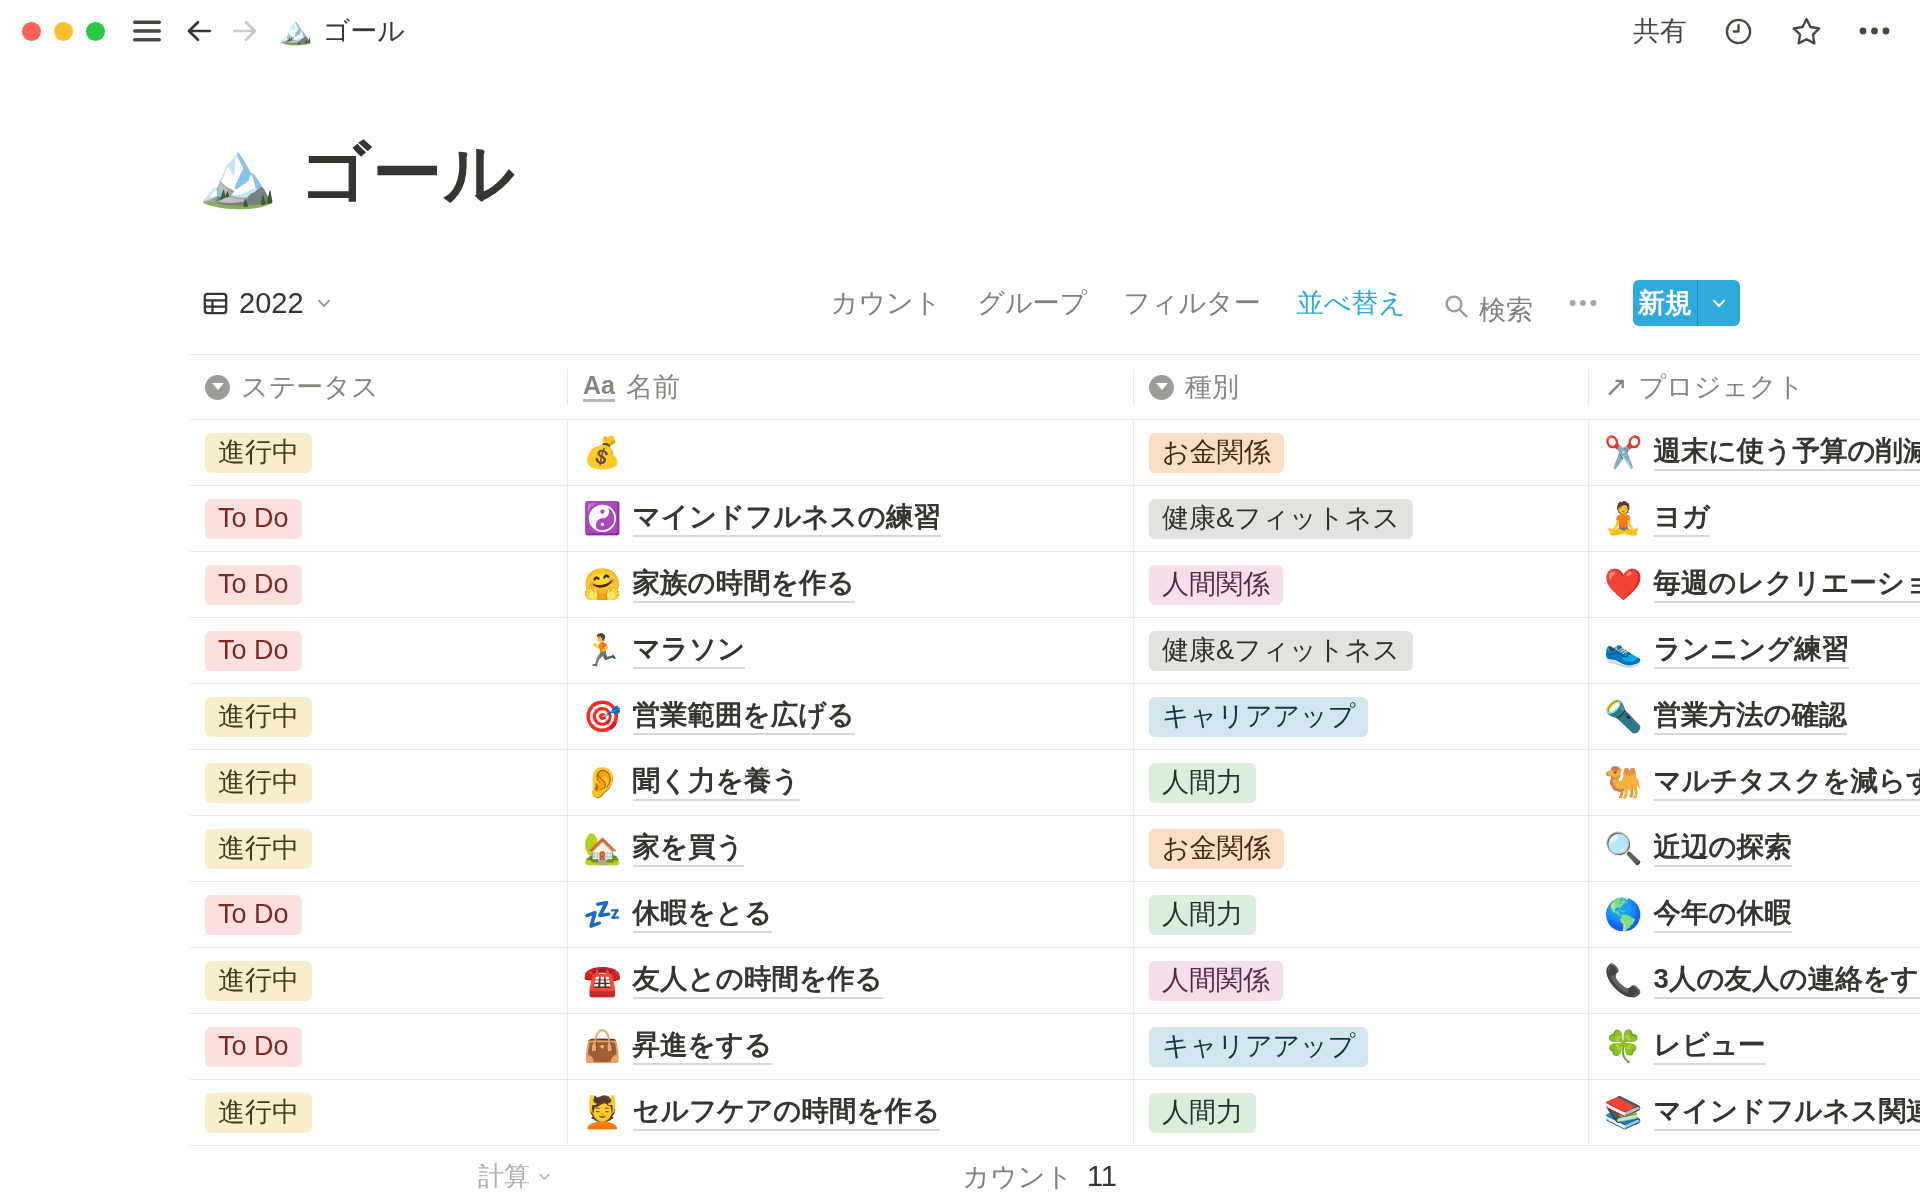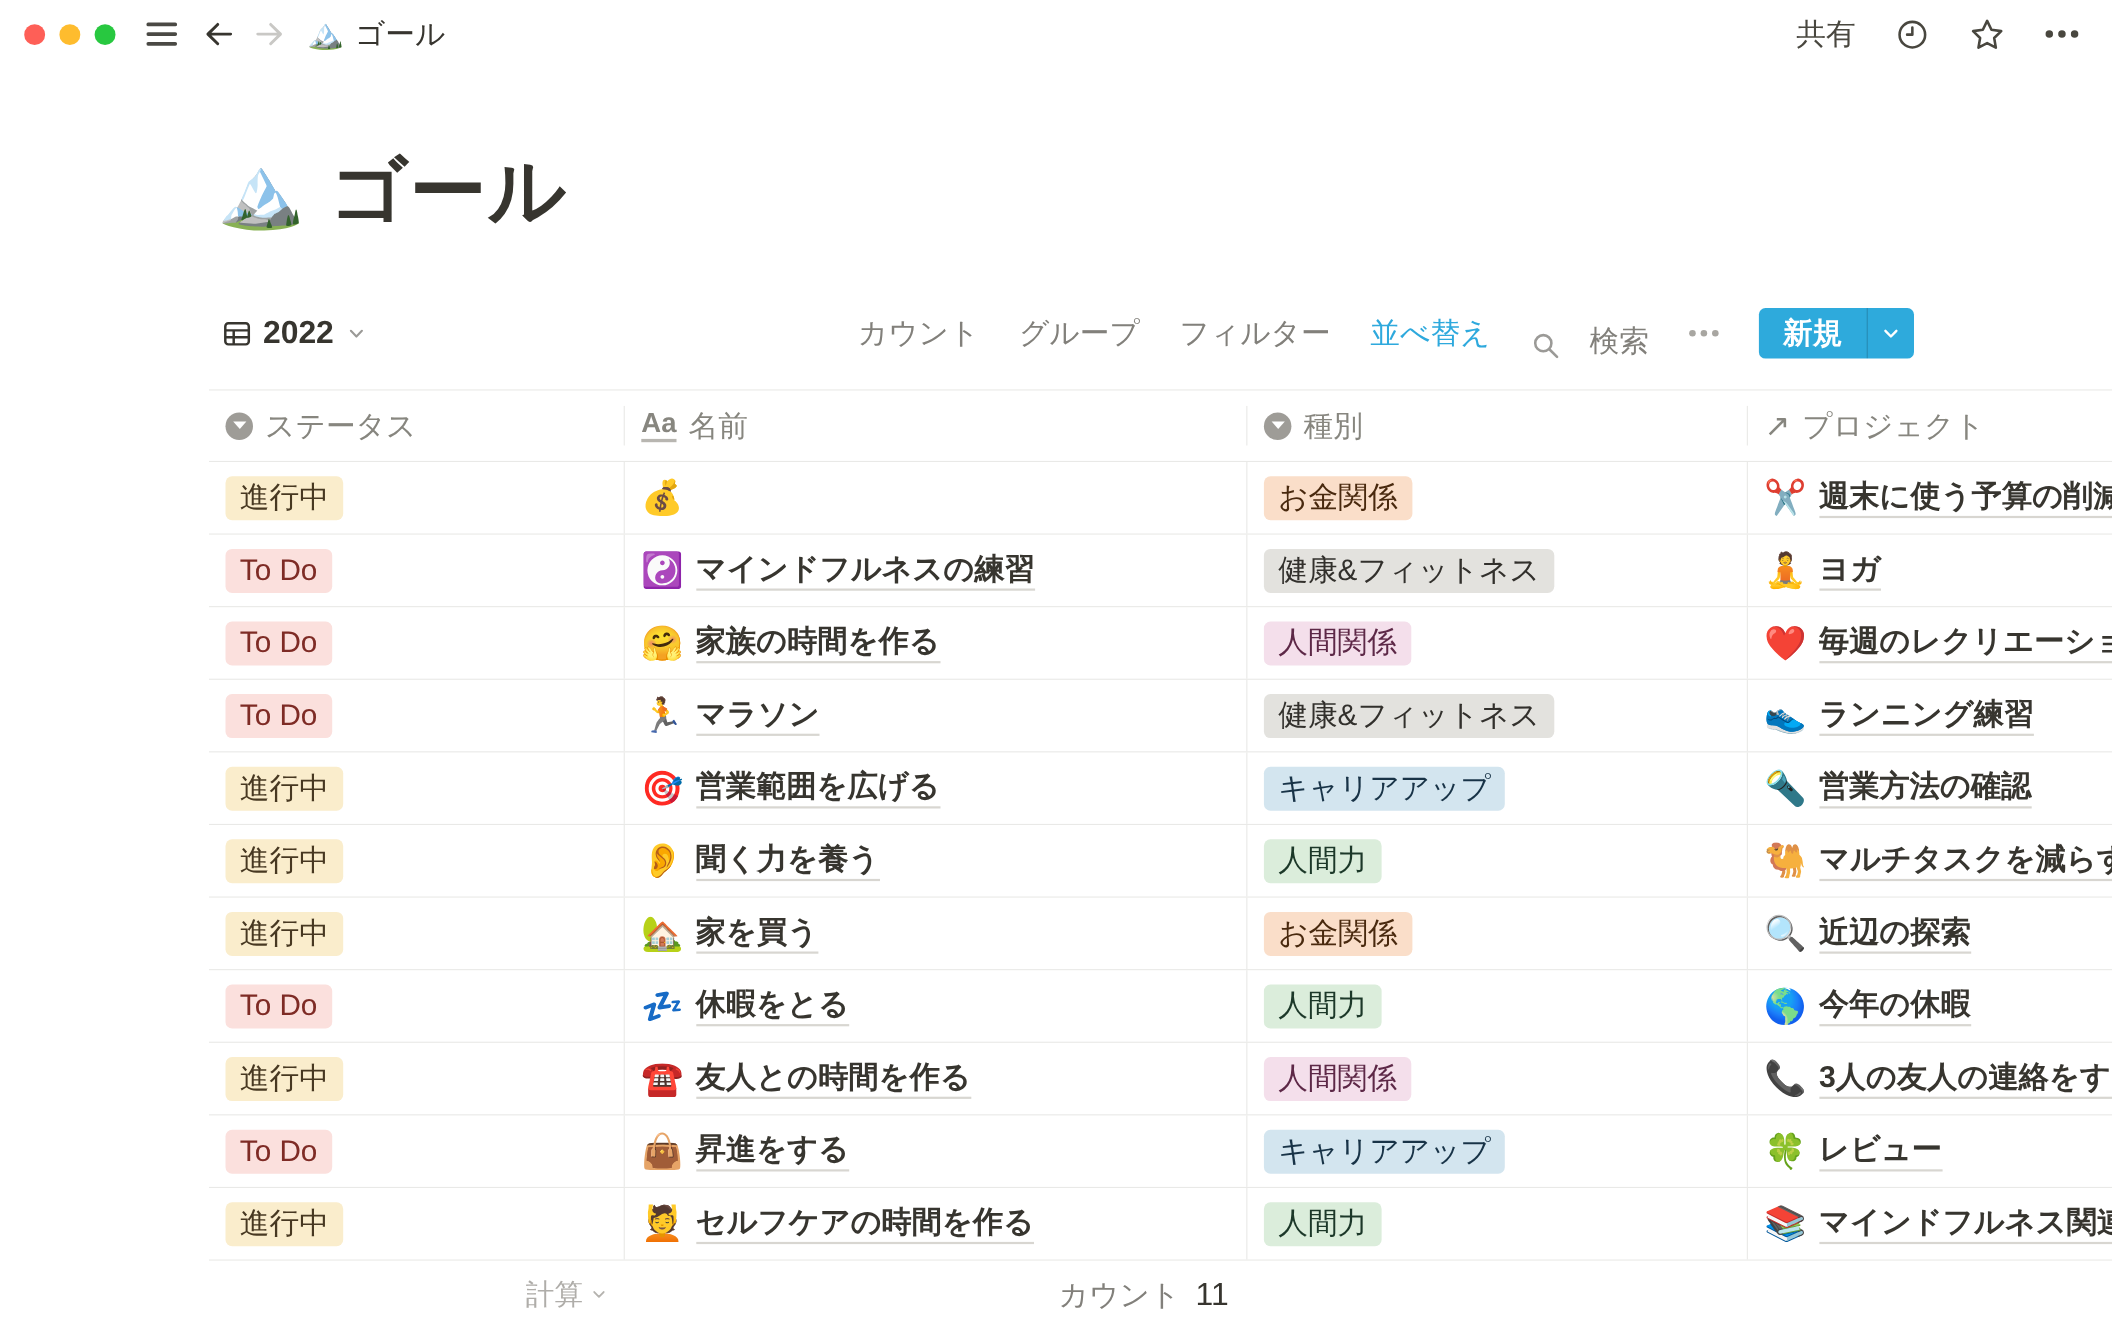--- a/index.html
+++ b/index.html
@@ -35,32 +35,32 @@
   .title-block .emo { font-size: 64px; line-height: 1; }
   .title-block .txt { font-size: 70px; font-weight: 700; letter-spacing: 1px; }
 
   
   .toolbar {
     margin: 56px 0 0 0; height: 50px;
     padding-left: 202px; padding-right: 180px;
     display: flex; align-items: center; justify-content: space-between; white-space: nowrap;
   }
   .view-switcher { display: flex; align-items: center; gap: 10px; cursor: default; }
-  .view-switcher .vname { font-size: 29px; font-weight: 700; }
+  .view-switcher .vname { font-size: 29px; font-weight: 400; }
   .tool-menu { display: flex; align-items: center; gap: 36px; }
   .tool-item { font-size: 27px; color: #82807B; }
   .tool-item.active { color: #2EA9DD; }
-  .tool-search { display: flex; align-items: flex-end; gap: 26px; color: #9B9A97; margin-top: 14px; }
+  .tool-search { display: flex; align-items: flex-start; gap: 9px; color: #9B9A97; margin-top: 14px; }
   .tool-search .lbl { font-size: 27px; color: #82807B; }
   .tool-dots { color: #A8A6A1; display: flex; }
   .new-btn {
     display: flex; align-items: stretch; height: 46px; border-radius: 6px;
     overflow: hidden; background: #2EAADC; color: #fff;
   }
-  .new-btn .main { display: flex; align-items: center; padding: 0 22px; font-size: 27px; font-weight: 700; }
+  .new-btn .main { display: flex; align-items: center; padding: 0 5px; font-size: 27px; font-weight: 700; }
   .new-btn .sep { width: 1px; background: rgba(0,0,0,0.18); }
   .new-btn .caret { width: 42px; display: flex; align-items: center; justify-content: center; }
 
   
   .table { margin-top: 26px; margin-left: 190px; }
   .thead {
     display: flex; height: 66px; align-items: center;
     border-top: 1px solid #E9E9E7; border-bottom: 1px solid #E9E9E7;
     color: #87867F; font-size: 27px; white-space: nowrap;
   }

